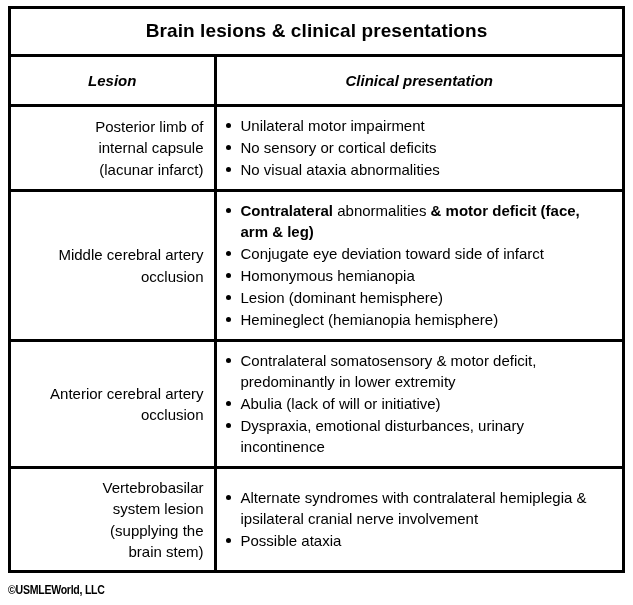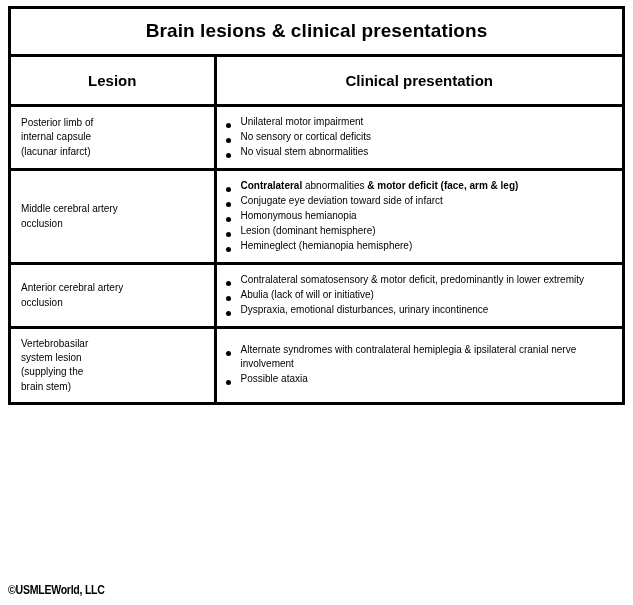--- a/index.html
+++ b/index.html
@@ -59,31 +59,32 @@
 
   
   .head-cell {
     border-bottom: 3px solid #000000 !important;
     text-align: center;
     font-weight: bold;
     font-size: 15px;
     padding: 13px 6px 13px 6px;
     height: 50px;
     box-sizing: border-box;
+    font-style: italic;
   }
   .head-cell.left-col {
     border-right: 3px solid #000000 !important;
   }
 
   
   .lesion-cell {
     border-right: 3px solid #000000 !important;
     border-bottom: 3px solid #000000 !important;
-    text-align: left;
-    font-size: 10px;
+    text-align: right;
+    font-size: 15px;
     line-height: 1.42;
     padding: 8px 10px;
     margin-left: 19px;
   }
   .clinical-cell {
     border-bottom: 3px solid #000000 !important;
     font-size: 15px;
     line-height: 1.4;
     padding: 8px 10px 8px 0;
   }
@@ -96,21 +97,21 @@
 
   ul.bullets {
     list-style: none;
     margin: 0;
     padding: 0 4px 0 0;
   }
   ul.bullets > li {
     position: relative;
     padding-left: 24px;
     margin: 0 0 1px 0;
-    font-size: 10px;
+    font-size: 15px;
     line-height: 1.4;
   }
   ul.bullets > li::before {
     content: "";
     position: absolute;
     left: 9px;
     top: 8px;
     width: 5px;
     height: 5px;
     background: #000000;
@@ -152,21 +153,21 @@
           <td class="head-cell">Clinical presentation</td>
         </tr>
       </tbody>
       <tbody id="rows-body">
           <tr>
             <td class="lesion-cell">Posterior limb of<br>internal capsule<br>(lacunar infarct)</td>
             <td class="clinical-cell">
               <ul class="bullets">
                 <li><span>Unilateral motor impairment</span></li>
                 <li><span>No sensory or cortical deficits</span></li>
-                <li><span>No visual stem abnormalities</span></li>
+                <li><span>No visual ataxia abnormalities</span></li>
               </ul>
             </td>
           </tr>
           <tr>
             <td class="lesion-cell">Middle cerebral artery<br>occlusion</td>
             <td class="clinical-cell">
               <ul class="bullets">
                 <li><span class="b">Contralateral </span><span>abnormalities </span><span class="b">&amp; motor deficit (face, arm &amp; leg)</span></li>
                 <li><span>Conjugate eye deviation toward side of infarct</span></li>
                 <li><span>Homonymous hemianopia</span></li>

